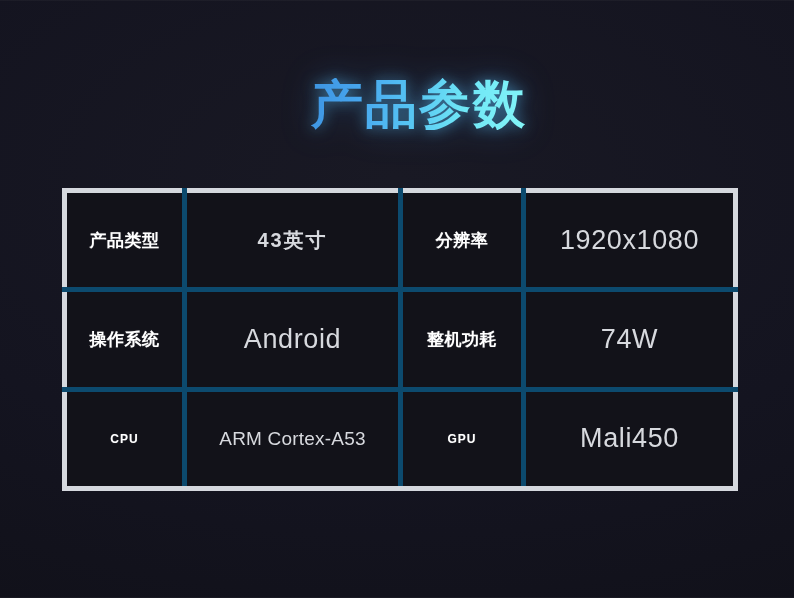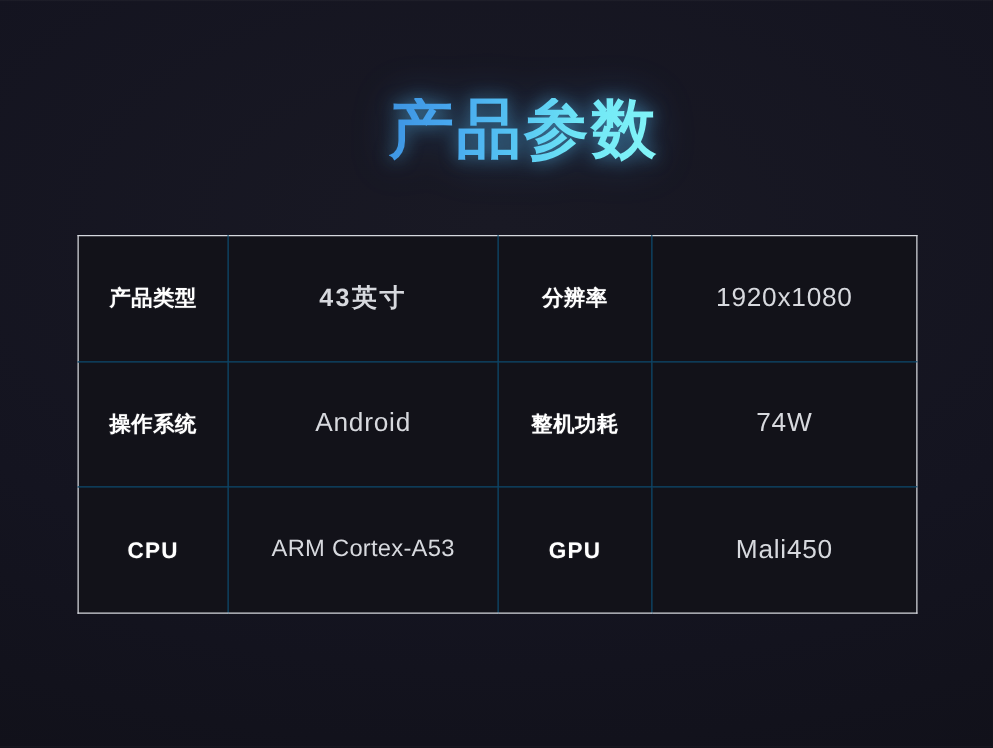--- a/index.html
+++ b/index.html
@@ -73,21 +73,21 @@
     top: 188px;
     width: 671px;
     height: 303px;
     border: 1px solid #cfd2d8;
     box-sizing: border-box;
     border-collapse: collapse;
     table-layout: fixed;
     background: #121219;
   }
   .spec-table td {
-    border: 1px solid #0c4a6e;
+    border: 5px solid #0c4a6e;
     padding: 0;
     height: 60px;
     vertical-align: middle;
     text-align: center;
     box-sizing: border-box;
   }
   
   .spec-table tr:first-child td { border-top-color: #d5d8de; }
   .spec-table tr:last-child td  { border-bottom-color: #d5d8de; }
   .spec-table td:first-child     { border-left-color: #d5d8de; }
@@ -99,27 +99,27 @@
   .col-value-b { width: 212px; }
 
   .cell-label {
     color: #ffffff;
     font-weight: bold;
     font-size: 17px;
     letter-spacing: 0.5px;
     text-shadow: 0 0 1px rgba(255,255,255,0.35);
   }
   .cell-label.latin {
-    font-size: 18px;
+    font-size: 12px;
     letter-spacing: 1px;
   }
   .cell-value {
     color: #d7d9de;
     font-weight: 300;
-    font-size: 21px;
+    font-size: 27px;
     letter-spacing: 0.6px;
   }
   .cell-value.cn {
     font-size: 20px;
     letter-spacing: 2px;
     font-weight: bold;
   }
   .cell-value.small {
     font-size: 19px;
     letter-spacing: 0.2px;

